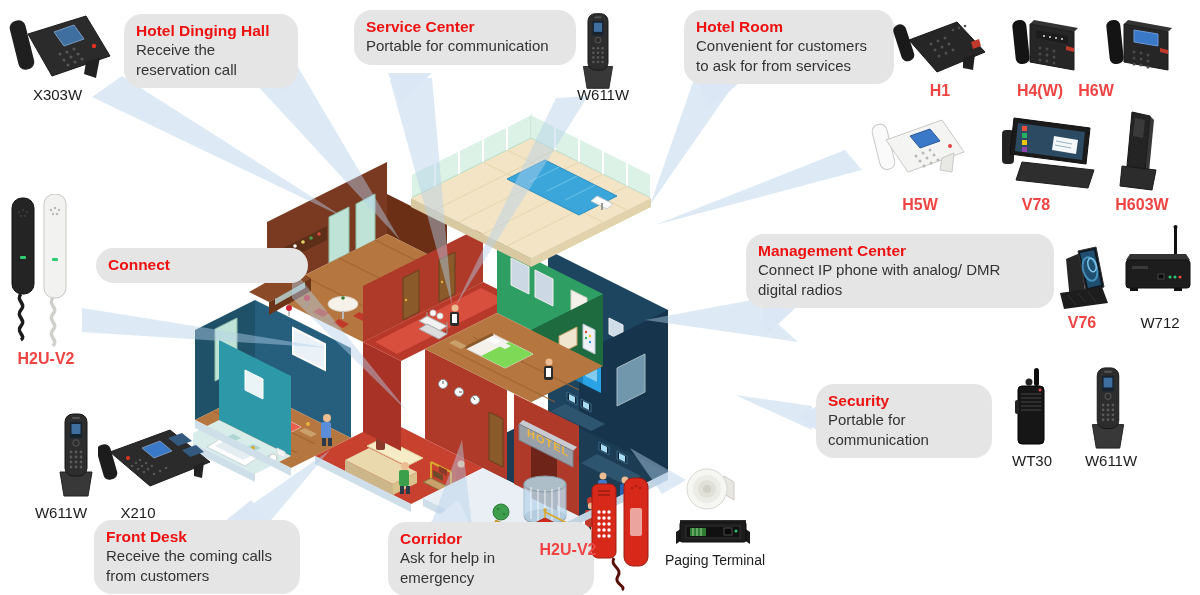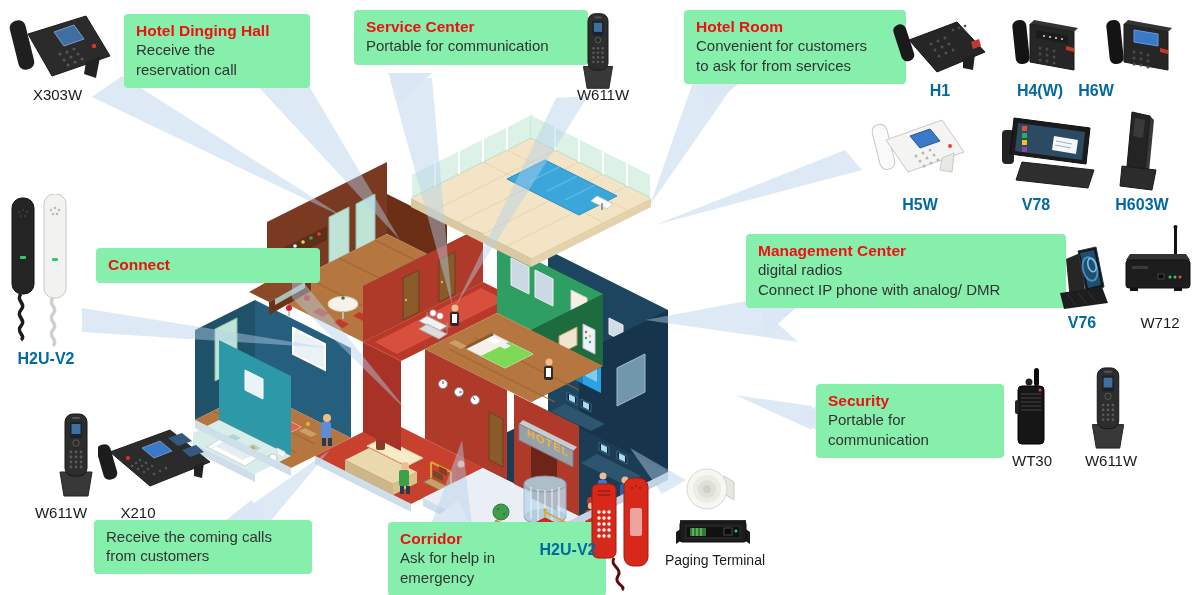--- a/index.html
+++ b/index.html
@@ -1,24 +1,24 @@
 <!DOCTYPE html>
 <html><head>
 <meta charset="utf-8">
 <style>
   html,body{margin:0;padding:0;background:#fff;}
   #canvas{position:relative;width:1200px;height:595px;background:#ffffff;overflow:hidden;
           font-family:"Liberation Sans", sans-serif;}
   .layer{position:absolute;left:0;top:0;}
-  .callout{position:absolute;background:#86efac;border-radius:4px;padding:7px 24px 9px 12px;z-index:3;}
+  .callout{position:absolute;background:#e5e5e5;border-radius:18px;padding:7px 12px 9px 12px;z-index:3;}
   .c-title{font-weight:bold;color:#ee1111;font-size:15.5px;line-height:1.25;white-space:nowrap;}
   .c-line{color:#333;font-size:15px;line-height:1.28;white-space:nowrap;}
   .tail{position:absolute;background:#dbe7f5;z-index:3;}
   .plabel{position:absolute;z-index:4;text-align:center;font-size:15px;color:#1b1b1b;white-space:nowrap;}
-  .plabel.blue{color:#0369a1;font-weight:bold;font-size:16px;}
+  .plabel.blue{color:#ef4444;font-weight:bold;font-size:16px;}
   .dev{position:absolute;z-index:3;}
 </style>
 </head>
 <body>
 
 <div id="canvas">
 
   <svg width="0" height="0" style="position:absolute">
     <defs>
       <symbol id="w611w-sym" viewBox="0 0 52 90">
@@ -368,33 +368,34 @@
     <div class="c-line">to ask for from services</div>
   </div>
 
   <div class="callout" style="left:96px;top:248px;width:188px">
     <div class="c-title">Connect</div>
   </div>
 
   <div class="tail" style="left:760px;top:302px;width:42px;height:34px;clip-path:polygon(0 0,100% 0,12% 100%)"></div>
   <div class="callout" style="left:746px;top:234px;width:284px">
     <div class="c-title">Management Center</div>
+    <div class="c-line">Connect IP phone with analog/ DMR</div>
     <div class="c-line">digital radios</div>
-    <div class="c-line">Connect IP phone with analog/ DMR</div>
   </div>
 
   <div class="tail" style="left:798px;top:404px;width:22px;height:28px;clip-path:polygon(100% 0,100% 100%,0 50%)"></div>
   <div class="callout" style="left:816px;top:384px;width:152px">
     <div class="c-title">Security</div>
     <div class="c-line">Portable for</div>
     <div class="c-line">communication</div>
   </div>
 
   <div class="tail" style="left:224px;top:500px;width:44px;height:22px;clip-path:polygon(0 100%,100% 100%,62% 0)"></div>
   <div class="callout" style="left:94px;top:520px;width:182px">
+    <div class="c-title">Front Desk</div>
     <div class="c-line">Receive the coming calls</div>
     <div class="c-line">from customers</div>
   </div>
 
   <div class="tail" style="left:428px;top:500px;width:42px;height:24px;clip-path:polygon(0 100%,100% 100%,72% 0)"></div>
   <div class="callout" style="left:388px;top:522px;width:182px">
     <div class="c-title">Corridor</div>
     <div class="c-line">Ask for help in</div>
     <div class="c-line">emergency</div>
   </div>

